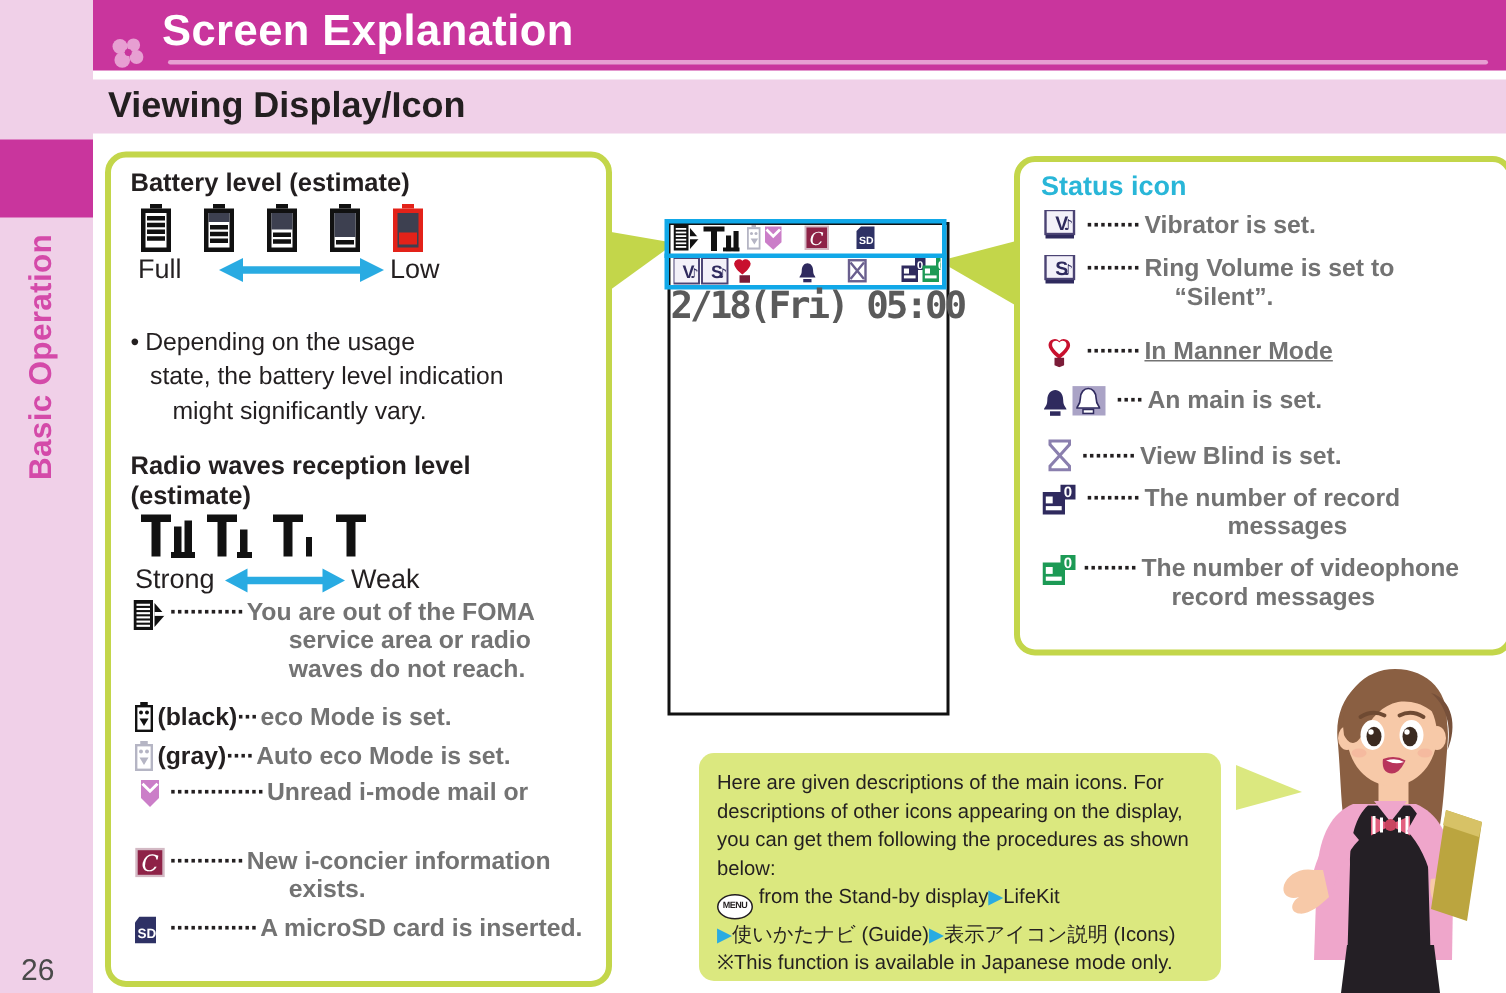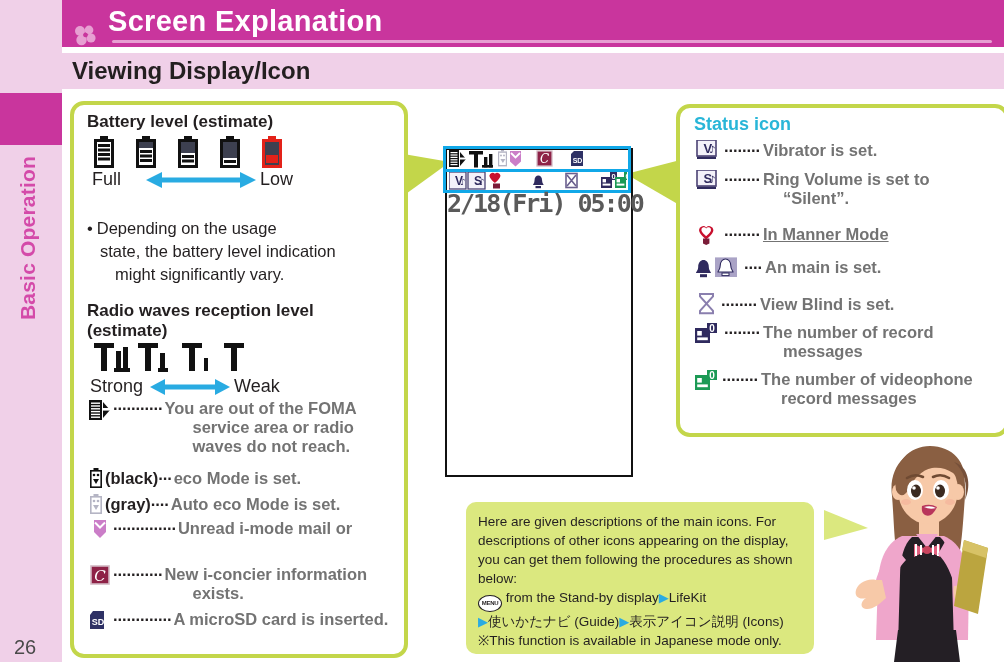--- a/index.html
+++ b/index.html
@@ -493,21 +493,21 @@
           <rect x="0" y="5" width="15" height="15" fill="#2f2a5e"></rect>
           <rect x="2.2" y="8" width="4.6" height="4.6" fill="#fff"></rect>
           <rect x="2.2" y="14.4" width="10.6" height="2.8" fill="#fff"></rect>
           <rect x="12" y="0" width="10" height="10" fill="#2f2a5e"></rect>
           <text x="17" y="8.5" font-family="Liberation Sans, sans-serif" font-size="10" font-weight="bold" fill="#fff" text-anchor="middle">0</text>
         </svg>
       </div>
       <div class="dots" style="margin-left:4px;">········</div>
       <div class="desc" style="margin-left:3px;">
         <div>The number of record</div>
-        <div style="margin-left:20px;">messages</div>
+        <div style="margin-left:20px;text-align:center;">messages</div>
       </div>
     </div>
 
     <div class="irow" style="left:14px;top:262px;">
       <div class="ico-cell">
         <svg width="24" height="22" viewBox="0 0 24 22">
           <rect x="0" y="5" width="15" height="15" fill="#1c9a55"></rect>
           <rect x="2.2" y="8" width="4.6" height="4.6" fill="#fff"></rect>
           <rect x="2.2" y="14.4" width="10.6" height="2.8" fill="#fff"></rect>
           <rect x="12" y="0" width="10" height="10" fill="#1c9a55"></rect>

